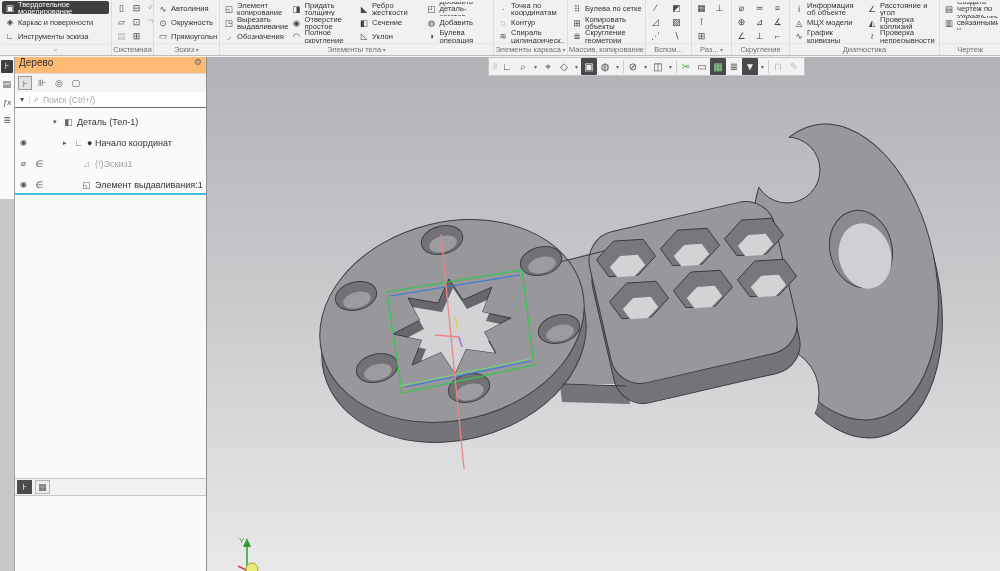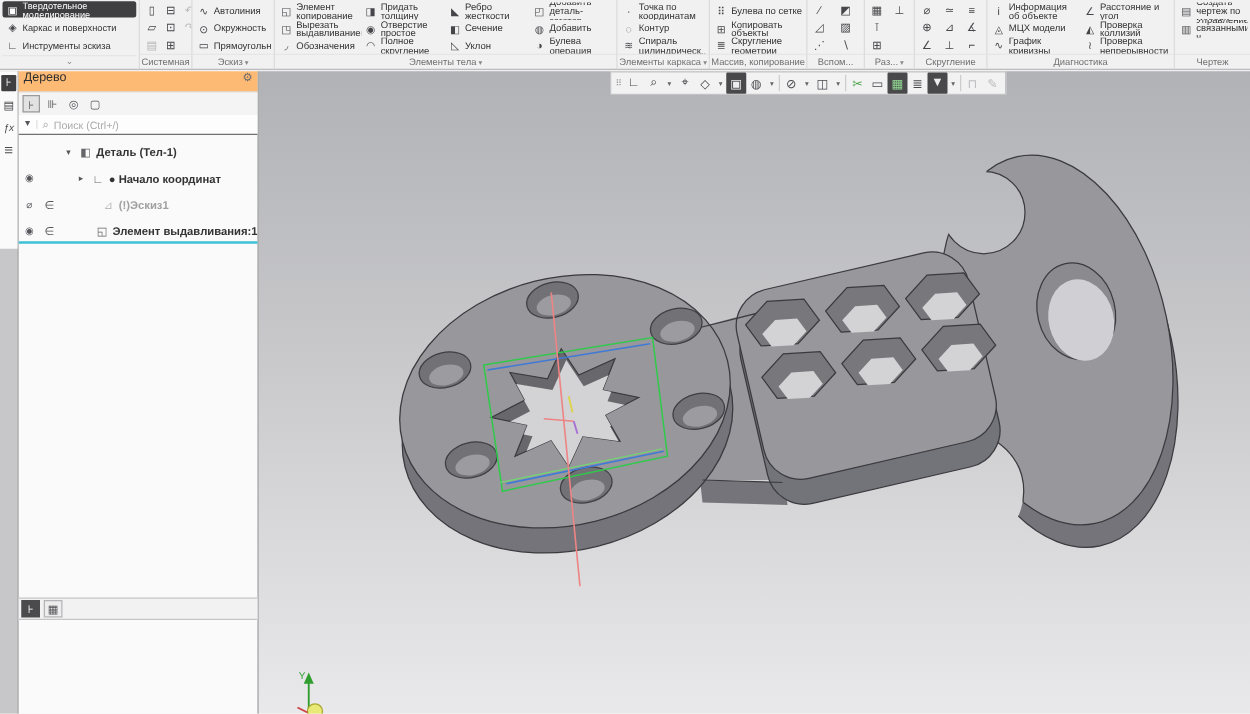--- a/index.html
+++ b/index.html
@@ -44,21 +44,21 @@
   .ps-funnel{width:14px;text-align:center;font-size:7px;color:#55555a;border-right:1px solid #e0e0e0;}
   .ps-mag{width:13px;text-align:center;font-size:9px;color:#9a9a9c;}
   .ps-ph{color:#ababad;}
   .p-rows{padding-top:3px;}
   .trow{height:21px;display:flex;align-items:center;font-size:9px;color:#333;position:relative;}
   .trow.selected::after{content:"";position:absolute;left:0;right:0;bottom:0;height:2px;background:#3ec1d6;}
   .t-eye{width:17px;min-width:17px;text-align:center;font-size:8px;color:#55555a;}
   .t-in{width:15px;min-width:15px;text-align:center;font-size:9px;color:#55555a;}
   .t-exp{width:9px;min-width:9px;font-size:7px;color:#55555a;}
   .t-ico{width:13px;min-width:13px;text-align:center;font-size:9px;color:#66666a;}
-  .t-lab{padding-left:2px;white-space:nowrap;font-weight:bold;}
+  .t-lab{padding-left:2px;white-space:nowrap;}
   .trow.dim .t-lab{color:#a0a0a2;}
   .trow.dim .t-ico{color:#bcbcbe;}
   .p-tabs{position:absolute;top:421px;left:0;right:0;height:18px;border-top:1px solid #c6c6c8;border-bottom:1px solid #c6c6c8;background:#f2f2f2;display:flex;gap:3px;padding:1px 2px;box-sizing:border-box;}
   .ptab{width:15px;height:14px;font-size:9px;line-height:14px;text-align:center;color:#55555a;box-sizing:border-box;}
   .ptab.sel{background:#4b4b4d;color:#fff;}
   .ptab:not(.sel){border:1px solid #b5b5b7;background:#ededee;line-height:12px;}
 
   
   .viewport{position:absolute;left:207px;top:57px;width:793px;height:514px;background:linear-gradient(180deg,#b1b2b6 0%,#c9c9cc 45%,#e9e9eb 100%);}
   .partsvg{position:absolute;left:207px;top:57px;}

